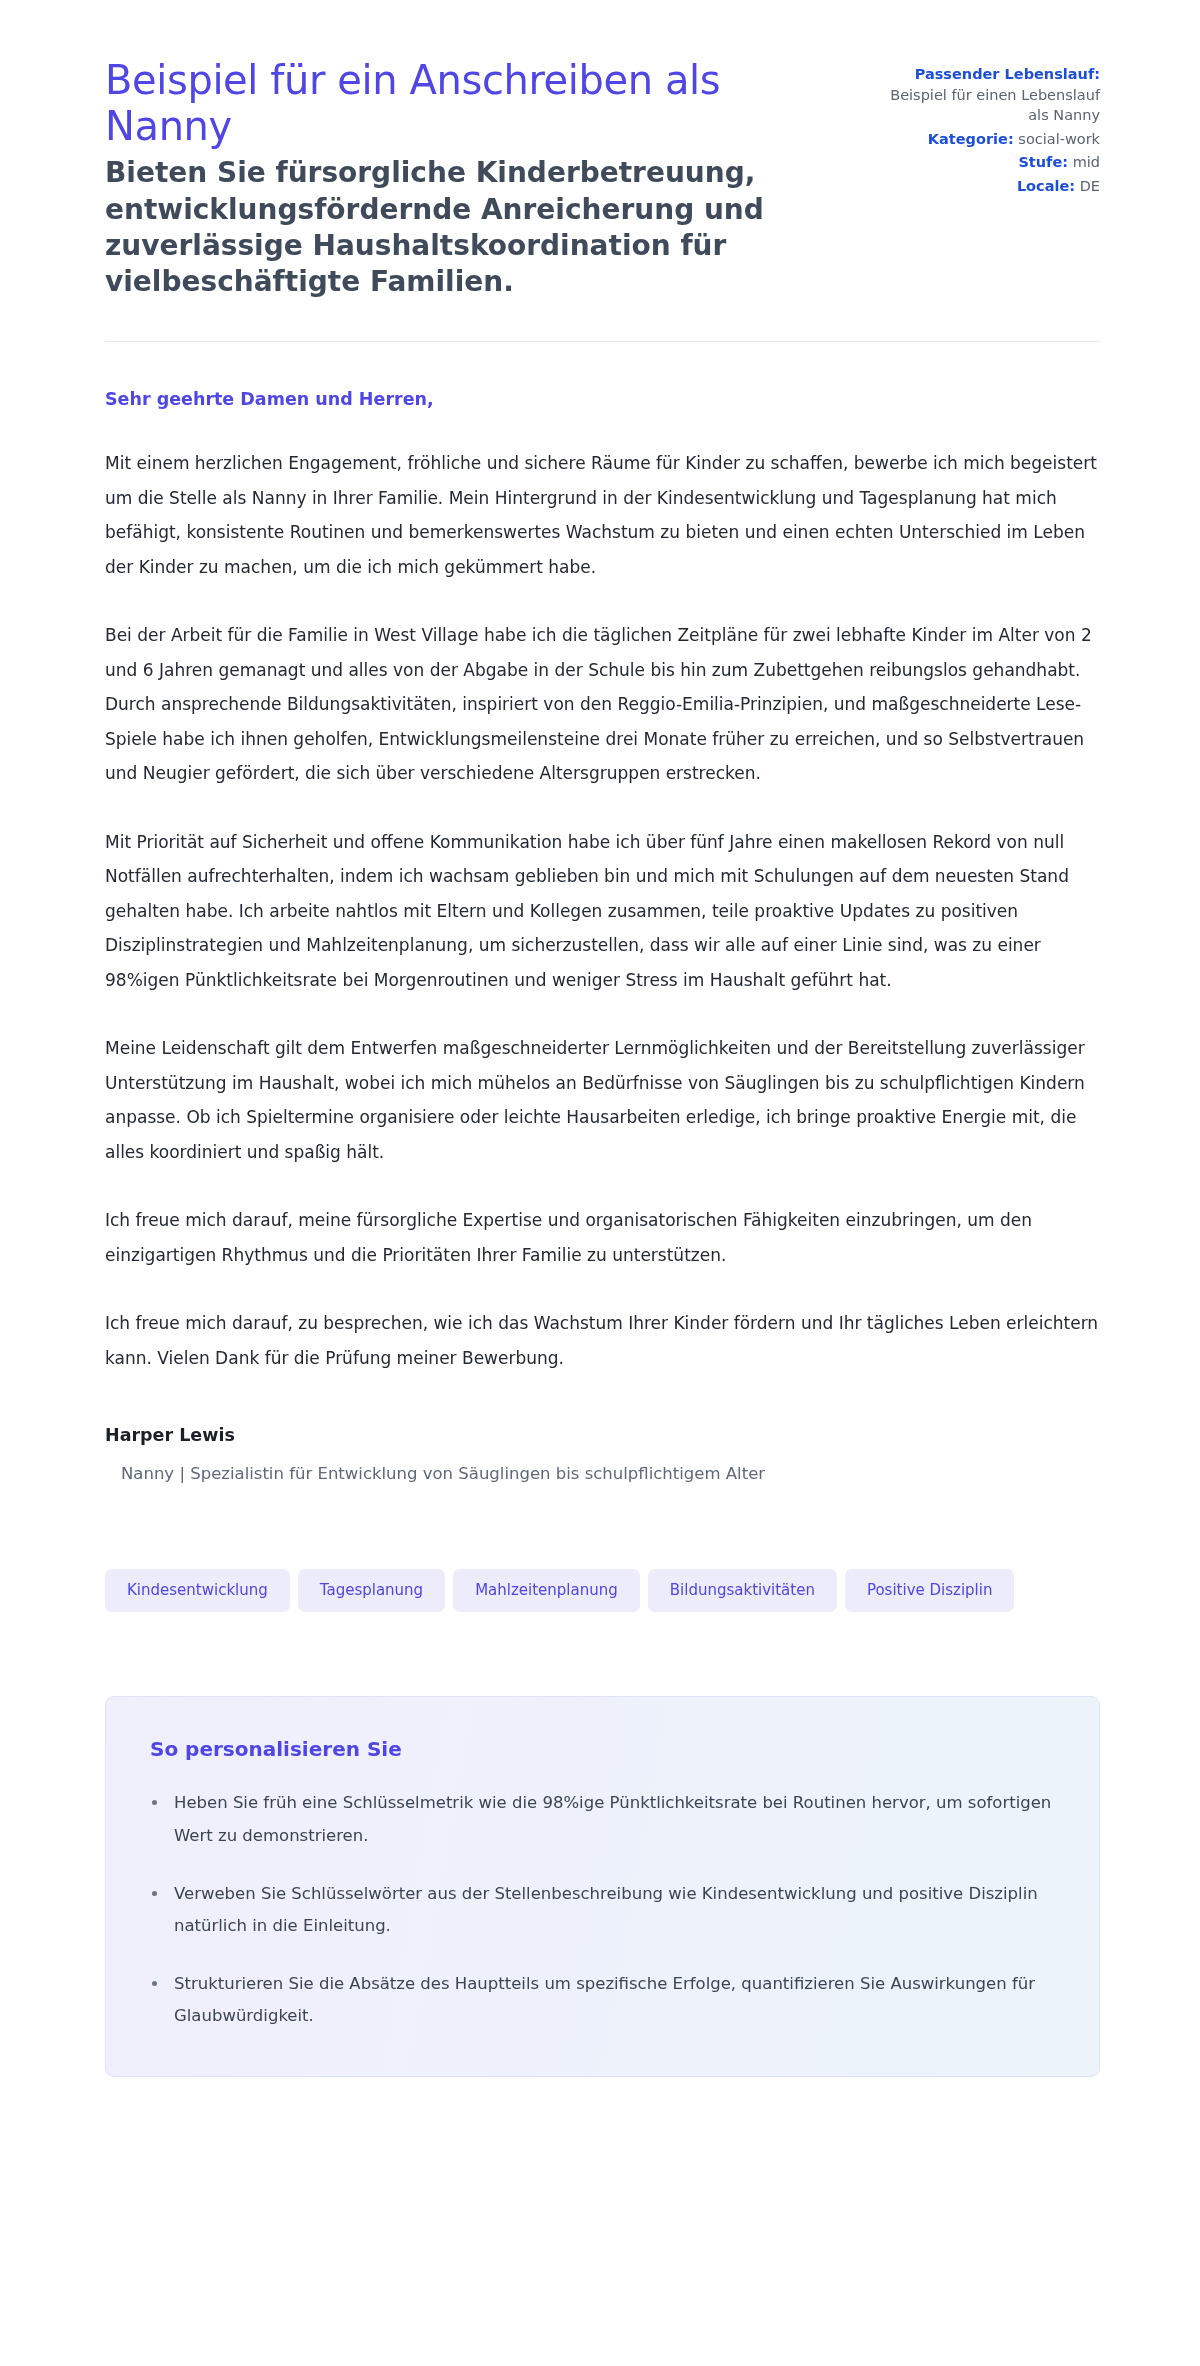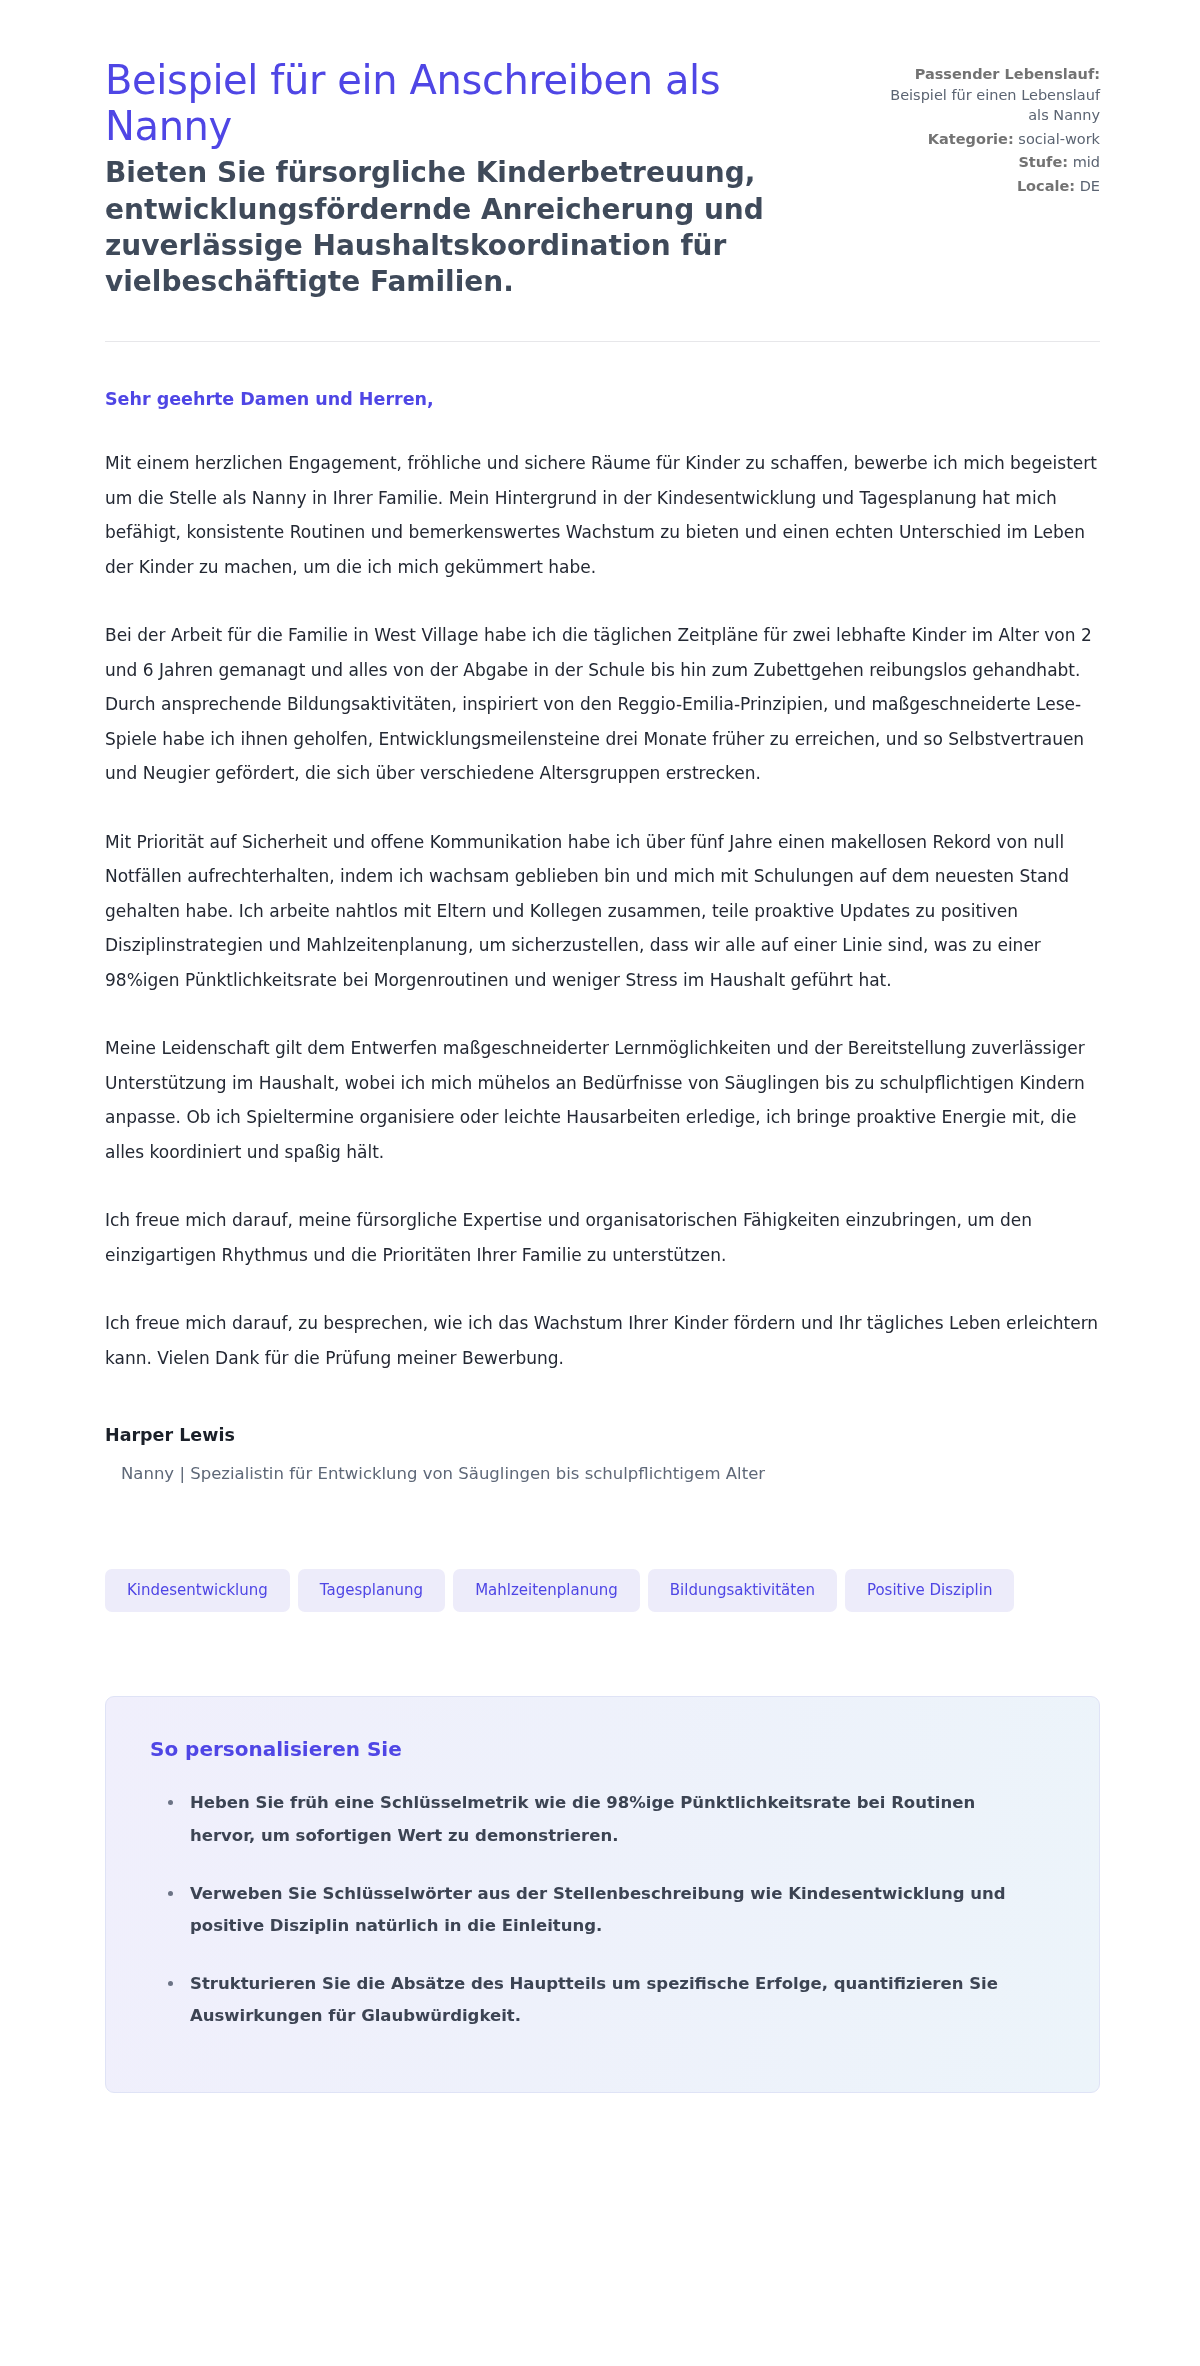--- a/index.html
+++ b/index.html
@@ -56,21 +56,21 @@
   .meta{
     flex:0 0 auto;
     width:215px;
     text-align:right;
     font-size:14.5px;
     line-height:1.42;
     color:var(--muted);
     padding-top:6px;
   }
   .meta-row{margin:0 0 3px 0;}
-  .meta-label{font-weight:700;color:#737373;}
+  .meta-label{font-weight:700;color:#1d4ed8;}
   .meta-value{font-weight:400;color:#5b6472;}
 
   .rule{
     height:1px;
     background:var(--rule);
     border:0;
     margin:40px 0 0 0;
   }
 
   
@@ -134,24 +134,23 @@
     border-radius:9px;
     padding:40px 44px 44px 44px;
   }
   .callout-title{
     margin:0 0 26px 0;
     font-size:20px;
     font-weight:700;
     color:var(--indigo);
   }
   .callout-list{
-    margin:16px;
+    margin:0;
     padding:0;
     list-style:none;
-    font-weight:bold;
   }
   .callout-list li{
     position:relative;
     padding-left:24px;
     margin-bottom:26px;
     font-size:16.5px;
     line-height:1.95;
     color:#3c4453;
   }
   .callout-list li:last-child{margin-bottom:0;}

